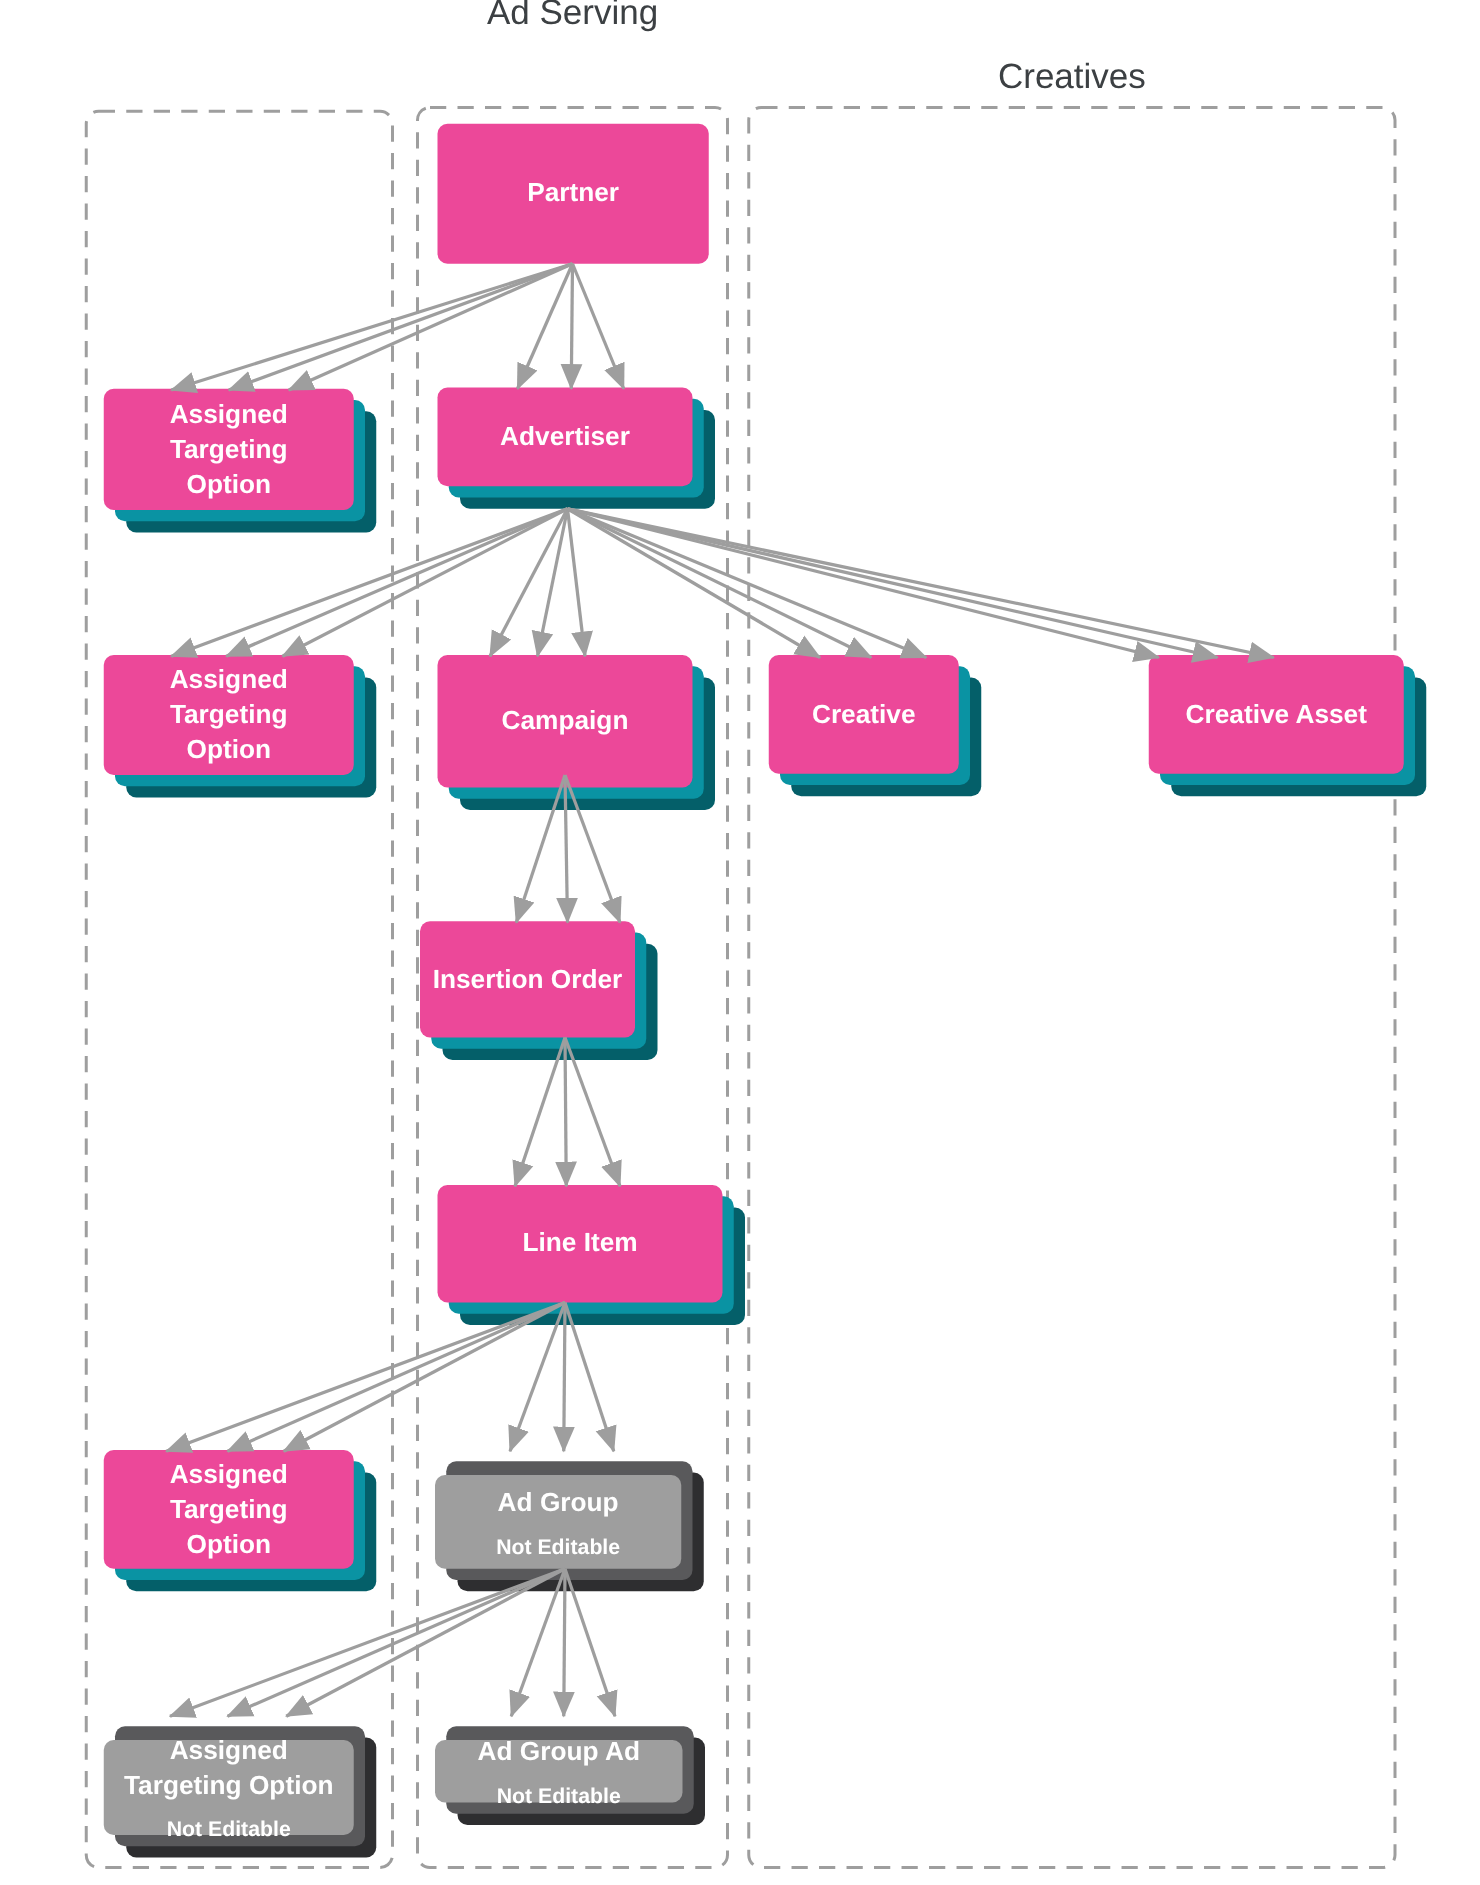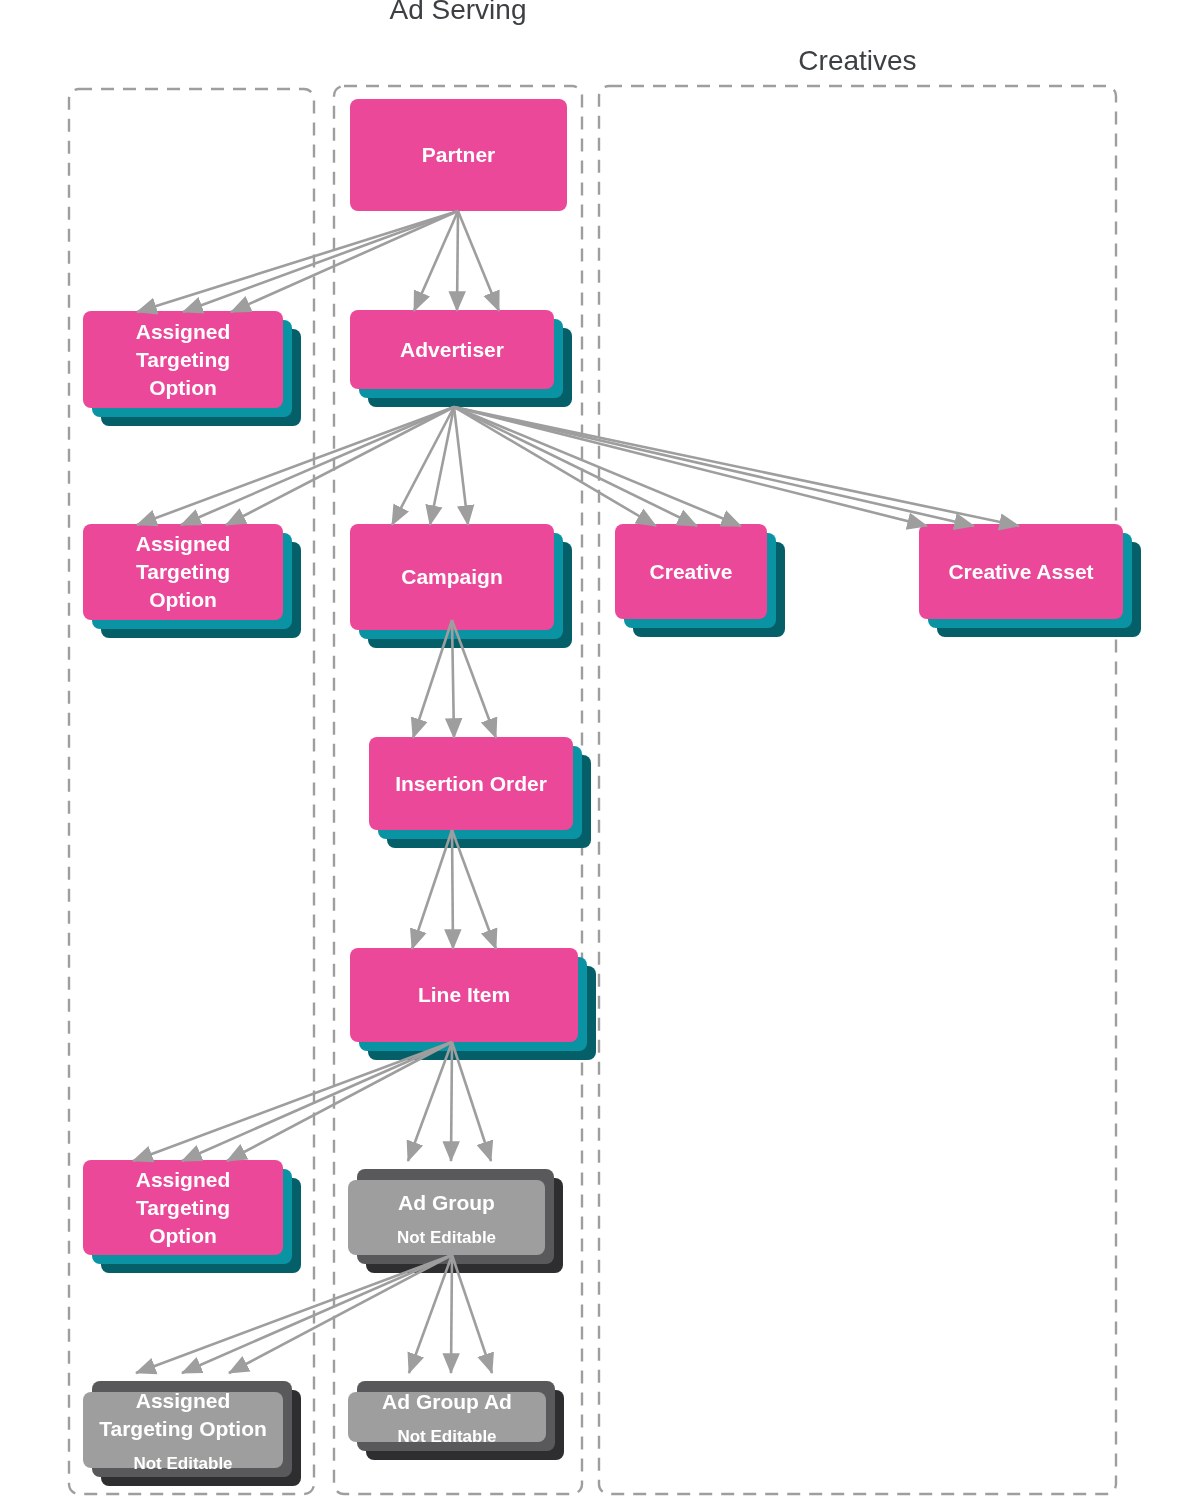--- a/index.html
+++ b/index.html
@@ -89,21 +89,21 @@
         <div class="label">Creative</div>
       </div>
     </div>
     <div class="node teal" style="left: 883px; top: 524px; width: 204px; height: 95px; margin-left: 36px;">
       <div class="stack-layer stack-back"></div>
       <div class="stack-layer stack-mid"></div>
       <div class="face">
         <div class="label">Creative Asset</div>
       </div>
     </div>
-    <div class="node teal" style="left: 369px; top: 737px; width: 204px; height: 93px;">
+    <div class="node teal" style="left: 336px; top: 737px; width: 172px; height: 93px;">
       <div class="stack-layer stack-back"></div>
       <div class="stack-layer stack-mid"></div>
       <div class="face">
         <div class="label">Insertion Order</div>
       </div>
     </div>
     <div class="node teal" style="left: 350px; top: 948px; width: 228px; height: 94px;">
       <div class="stack-layer stack-back"></div>
       <div class="stack-layer stack-mid"></div>
       <div class="face">

